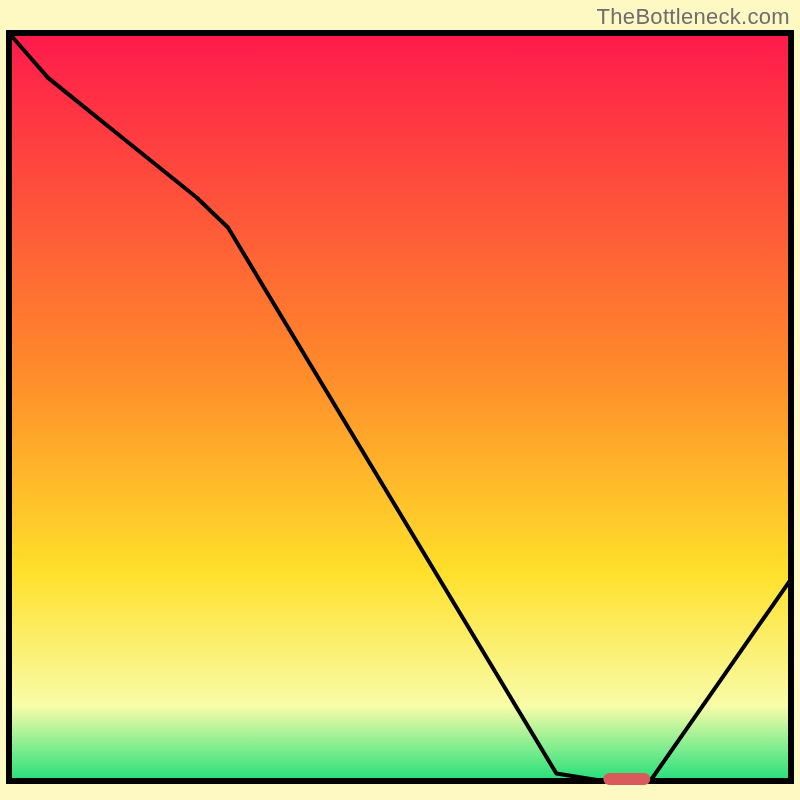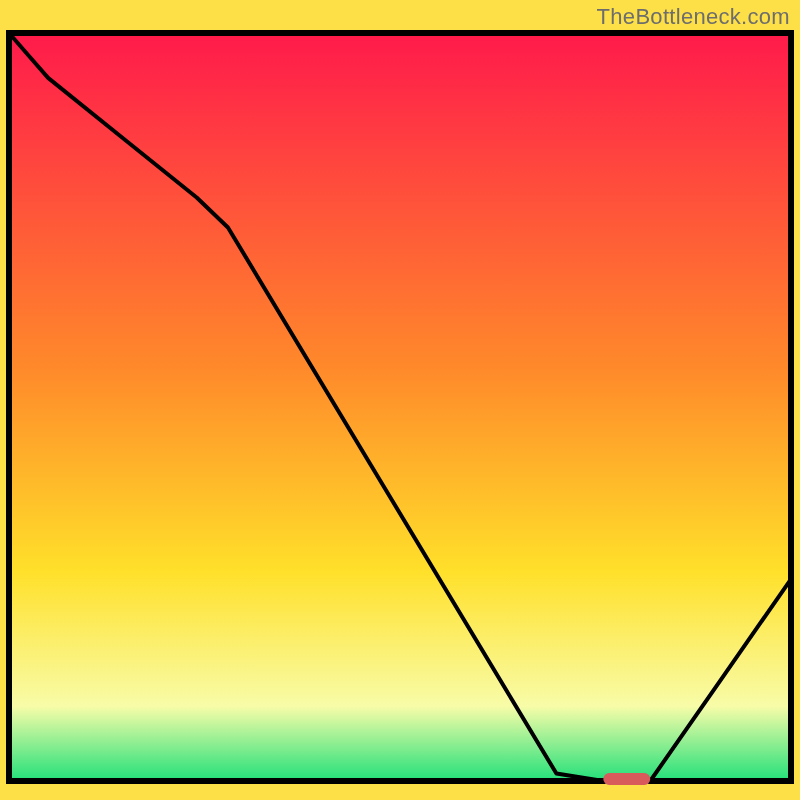--- a/index.html
+++ b/index.html
@@ -7,21 +7,21 @@
     padding: 0;
     width: 800px;
     height: 800px;
     overflow: hidden;
     font-family: Arial, Helvetica, sans-serif;
   }
   .chart-wrap {
     position: relative;
     width: 800px;
     height: 800px;
-    background: #fde047;
+    background: #fef9c3;
   }
   .watermark {
     position: absolute;
     top: 4px;
     right: 10px;
     color: #6d6d6d;
     font-size: 22px;
     font-weight: 500;
     letter-spacing: 0.3px;
   }

